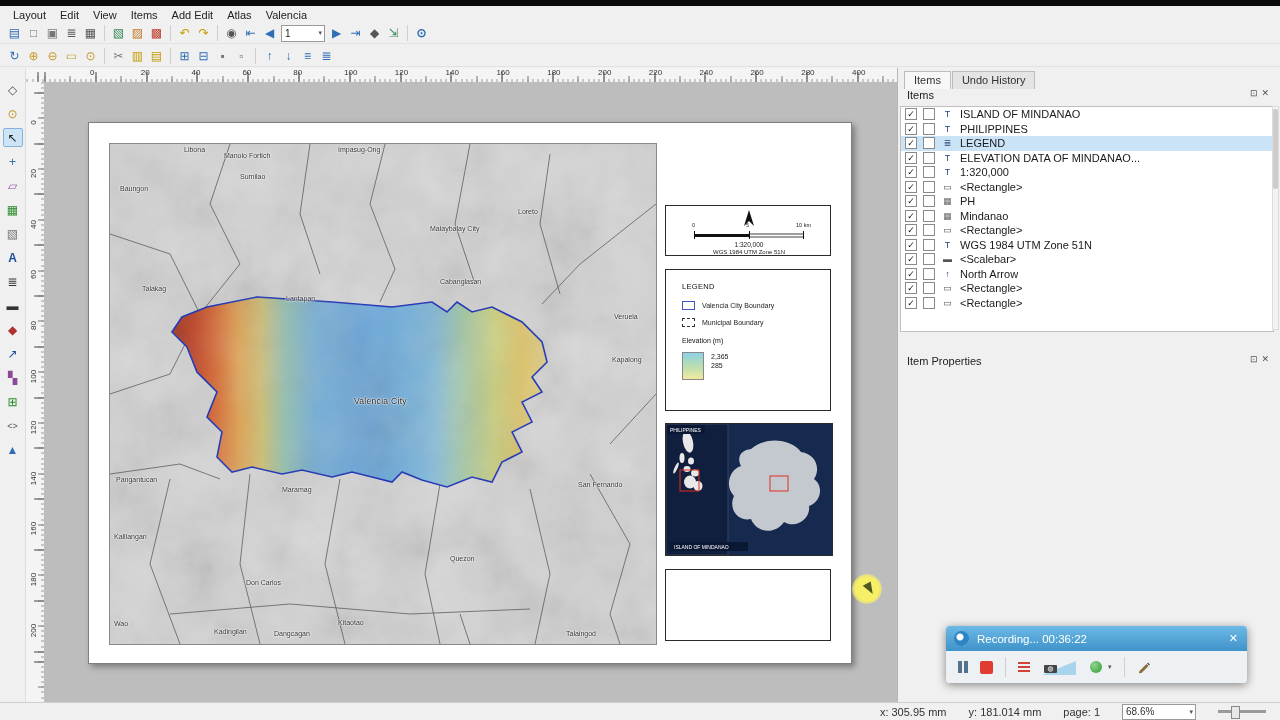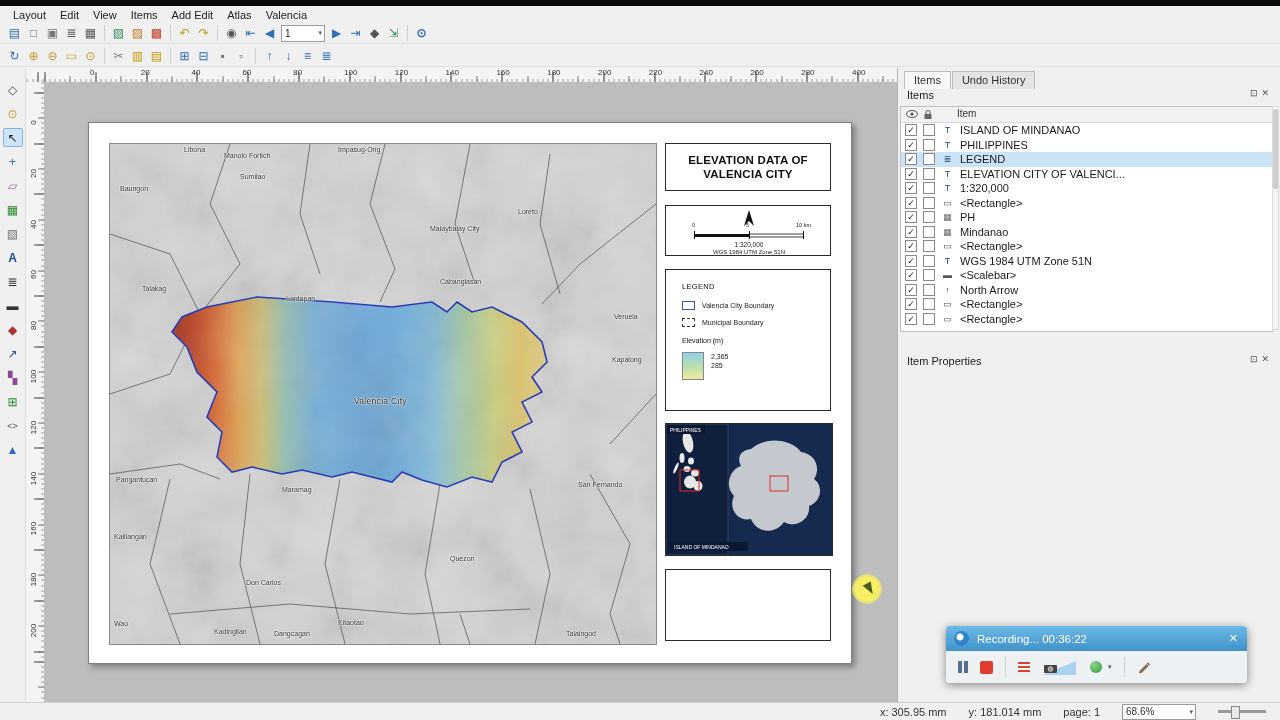--- a/index.html
+++ b/index.html
@@ -323,24 +323,20 @@
           <div class="maplabel" style="left: 340px; top: 411px;">Quezon</div>
           <div class="maplabel" style="left: 136px; top: 435px;">Don Carlos</div>
           <div class="maplabel" style="left: 4px; top: 476px;">Wao</div>
           <div class="maplabel" style="left: 104px; top: 484px;">Kadingilan</div>
           <div class="maplabel" style="left: 164px; top: 486px;">Dangcagan</div>
           <div class="maplabel" style="left: 228px; top: 475px;">Kitaotao</div>
           <div class="maplabel" style="left: 456px; top: 486px;">Talaingod</div>
         </div>
     </div>
 
-    <div class="frame" id="title-box">
-      <span class="title-line">ELEVATION DATA OF</span>
-      <span class="title-line">VALENCIA CITY</span>
-    </div>
 
     <div class="frame" id="scalebar-box">
       <svg id="north-arrow" width="20" height="20">
         <polygon points="10,1 15,17 10,12 5,17" fill="#111"></polygon>
       </svg>
       <svg id="sb-graphic" width="110" height="8">
         <rect x="0" y="3" width="55" height="3" fill="#111"></rect>
         <rect x="55" y="3" width="55" height="3" fill="#fff" stroke="#111" stroke-width="0.8"></rect>
         <rect x="0" y="0" width="1" height="8" fill="#111"></rect>
         <rect x="55" y="0" width="1" height="8" fill="#111"></rect>
@@ -403,31 +399,20 @@
   </div>
 </div>
 
 <div class="abs" id="right-panel">
   <div id="panel-tabs"><span class="ptab active">Items</span><span class="ptab">Undo History</span></div>
   <div id="items-title-row">
     <span class="panel-title">Items</span>
     <span class="panel-ctrls"><span>⊡</span><span>✕</span></span>
   </div>
   <div id="items-list">
-    <div id="list-header">
-      <svg class="hdr-ico" style="left:5px" width="12" height="10">
-        <ellipse cx="6" cy="5" rx="5.5" ry="3.5" fill="none" stroke="#555" stroke-width="1"></ellipse>
-        <circle cx="6" cy="5" r="1.6" fill="#555"></circle>
-      </svg>
-      <svg class="hdr-ico" style="left:22px" width="10" height="11">
-        <rect x="1.5" y="5" width="7" height="5" fill="#666"></rect>
-        <path d="M3 5 V3.5 a2 2 0 0 1 4 0 V5" fill="none" stroke="#666" stroke-width="1.2"></path>
-      </svg>
-      <span class="hdr-item">Item</span>
-    </div>
     <div id="items-rows">
         <div class="item-row">
           <span class="chk">✓</span>
           <span class="chk"></span>
           <span class="item-ico ico-label">T</span>
           <span class="item-label">ISLAND OF MINDANAO</span>
         </div>
         <div class="item-row">
           <span class="chk">✓</span>
           <span class="chk"></span>
@@ -437,21 +422,21 @@
         <div class="item-row selected">
           <span class="chk">✓</span>
           <span class="chk"></span>
           <span class="item-ico ico-legend">≣</span>
           <span class="item-label">LEGEND</span>
         </div>
         <div class="item-row">
           <span class="chk">✓</span>
           <span class="chk"></span>
           <span class="item-ico ico-label">T</span>
-          <span class="item-label">ELEVATION CITY OF VALENCI...</span>
+          <span class="item-label">ELEVATION DATA OF MINDANAO...</span>
         </div>
         <div class="item-row">
           <span class="chk">✓</span>
           <span class="chk"></span>
           <span class="item-ico ico-label">T</span>
           <span class="item-label">1:320,000</span>
         </div>
         <div class="item-row">
           <span class="chk">✓</span>
           <span class="chk"></span>

